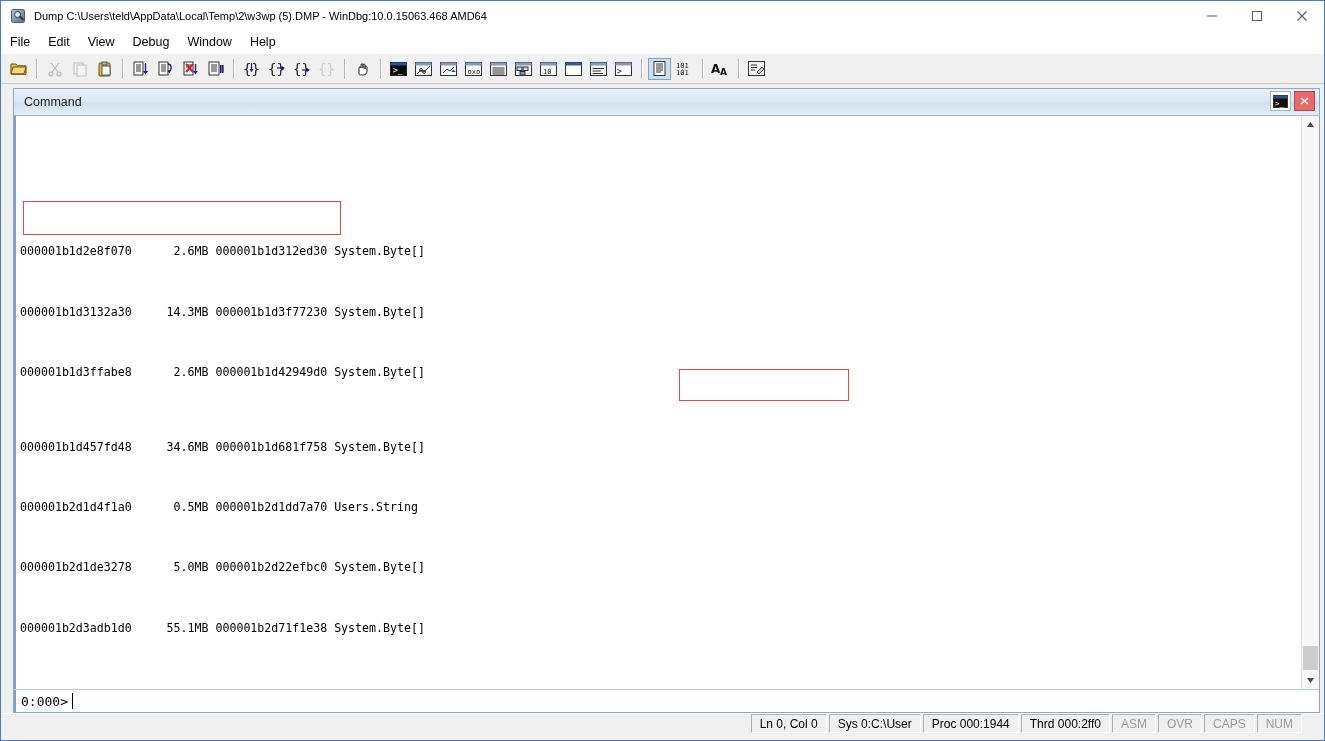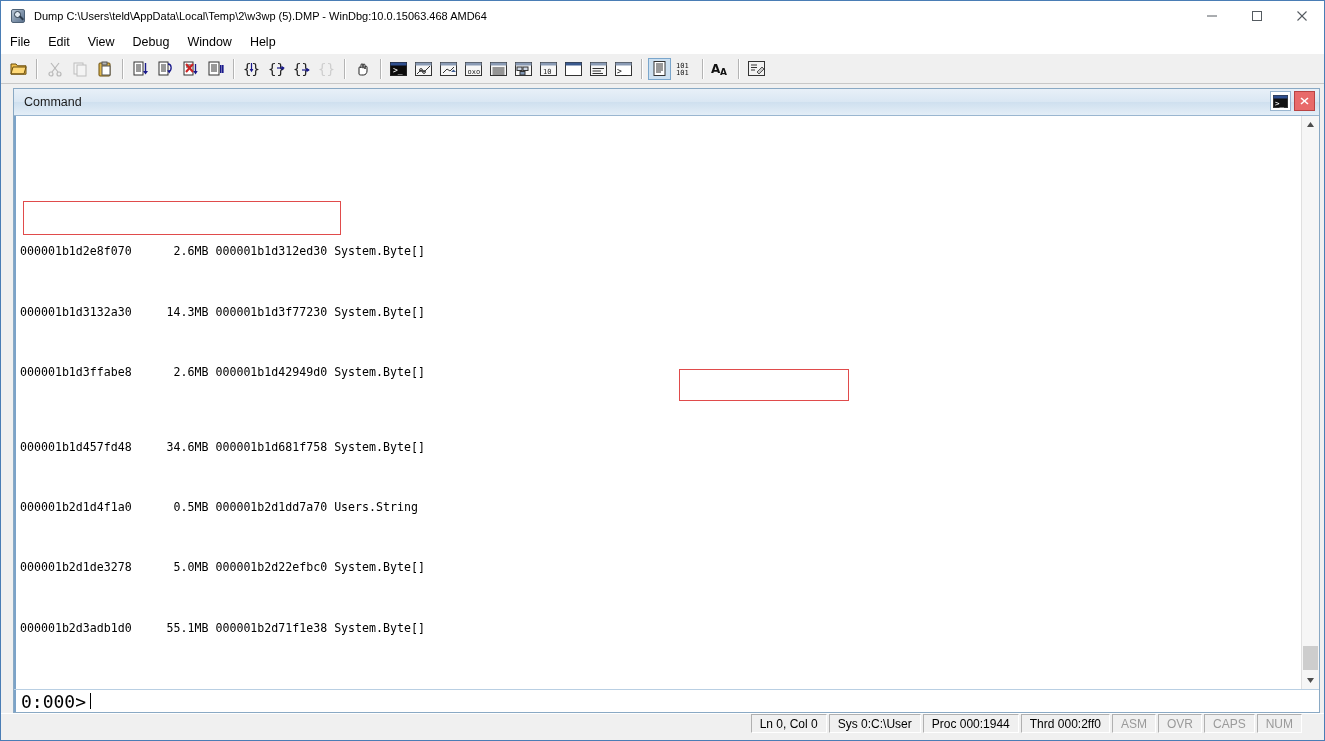--- a/index.html
+++ b/index.html
@@ -246,21 +246,21 @@
   .cmd-row {
     height: 22px;
     flex: 0 0 auto;
     display: flex;
     align-items: stretch;
     background: #ffffff;
     border-top: 1px solid #b9cfe3;
   }
   .cmd-prompt {
     font-family: "DejaVu Sans Mono", "Liberation Mono", monospace;
-    font-size: 18px;
+    font-size: 13px;
     color: #000;
     display: flex; align-items: center;
     padding: 0 4px 0 5px;
     border-left: 2px solid #7ca3c8;
     background: #ffffff;
   }
   .cmd-input {
     flex: 1 1 auto;
     border: none;
     outline: none;

